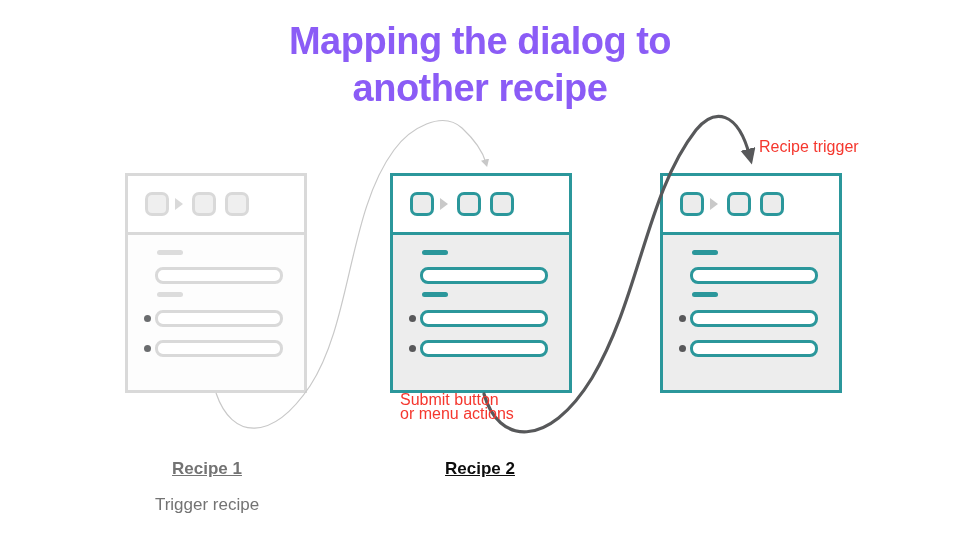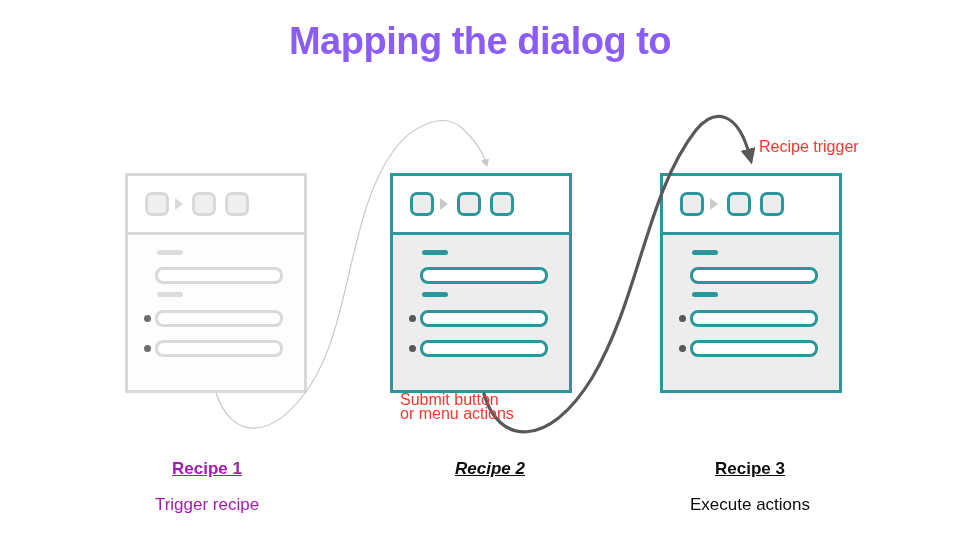--- a/index.html
+++ b/index.html
@@ -66,31 +66,32 @@
   .note {
     position:absolute; color:#f5372e; font-size:16px; line-height:14px;
   }
   #note-submit { left:400px; top:393px; }
   #note-trigger { left:759px; top:140px; }
 
   
   .caption { position:absolute; top:459px; width:220px; text-align:center; color:#0d0d0d; }
   .caption .name { font-size:17px; font-weight:700; text-decoration:underline; }
   .caption .sub  { font-size:17px; margin-top:16px; }
-  #caption-1 { left:97px; color:#a21caf; }
-  #caption-2 { left:380px;font-style:italic; }
+  #caption-1 { left:97px; color:#737373; }
+  #caption-2 { left:370px; }
   #caption-3 { left:640px; }
 </style>
 </head>
 <body>
 
 <div class="slide">
 
   <div class="title">
     <div>Mapping the dialog to</div>
+    <div>another recipe</div>
   </div>
 
   <div class="card faded" id="card-1">
     <div class="card-header">
       <span class="sq sq1"></span>
       <span class="tri"></span>
       <span class="sq sq2"></span>
       <span class="sq sq3"></span>
     </div>
     <div class="card-body">
@@ -159,18 +160,14 @@
   </div>
   <div class="note" id="note-trigger">Recipe trigger</div>
 
   <div class="caption" id="caption-1">
     <div class="name">Recipe 1</div>
     <div class="sub">Trigger recipe</div>
   </div>
   <div class="caption" id="caption-2">
     <div class="name">Recipe 2</div>
   </div>
-  <div class="caption" id="caption-3">
-    <div class="name">Recipe 3</div>
-    <div class="sub">Execute actions</div>
-  </div>
 
 </div>
 
 </body></html>

